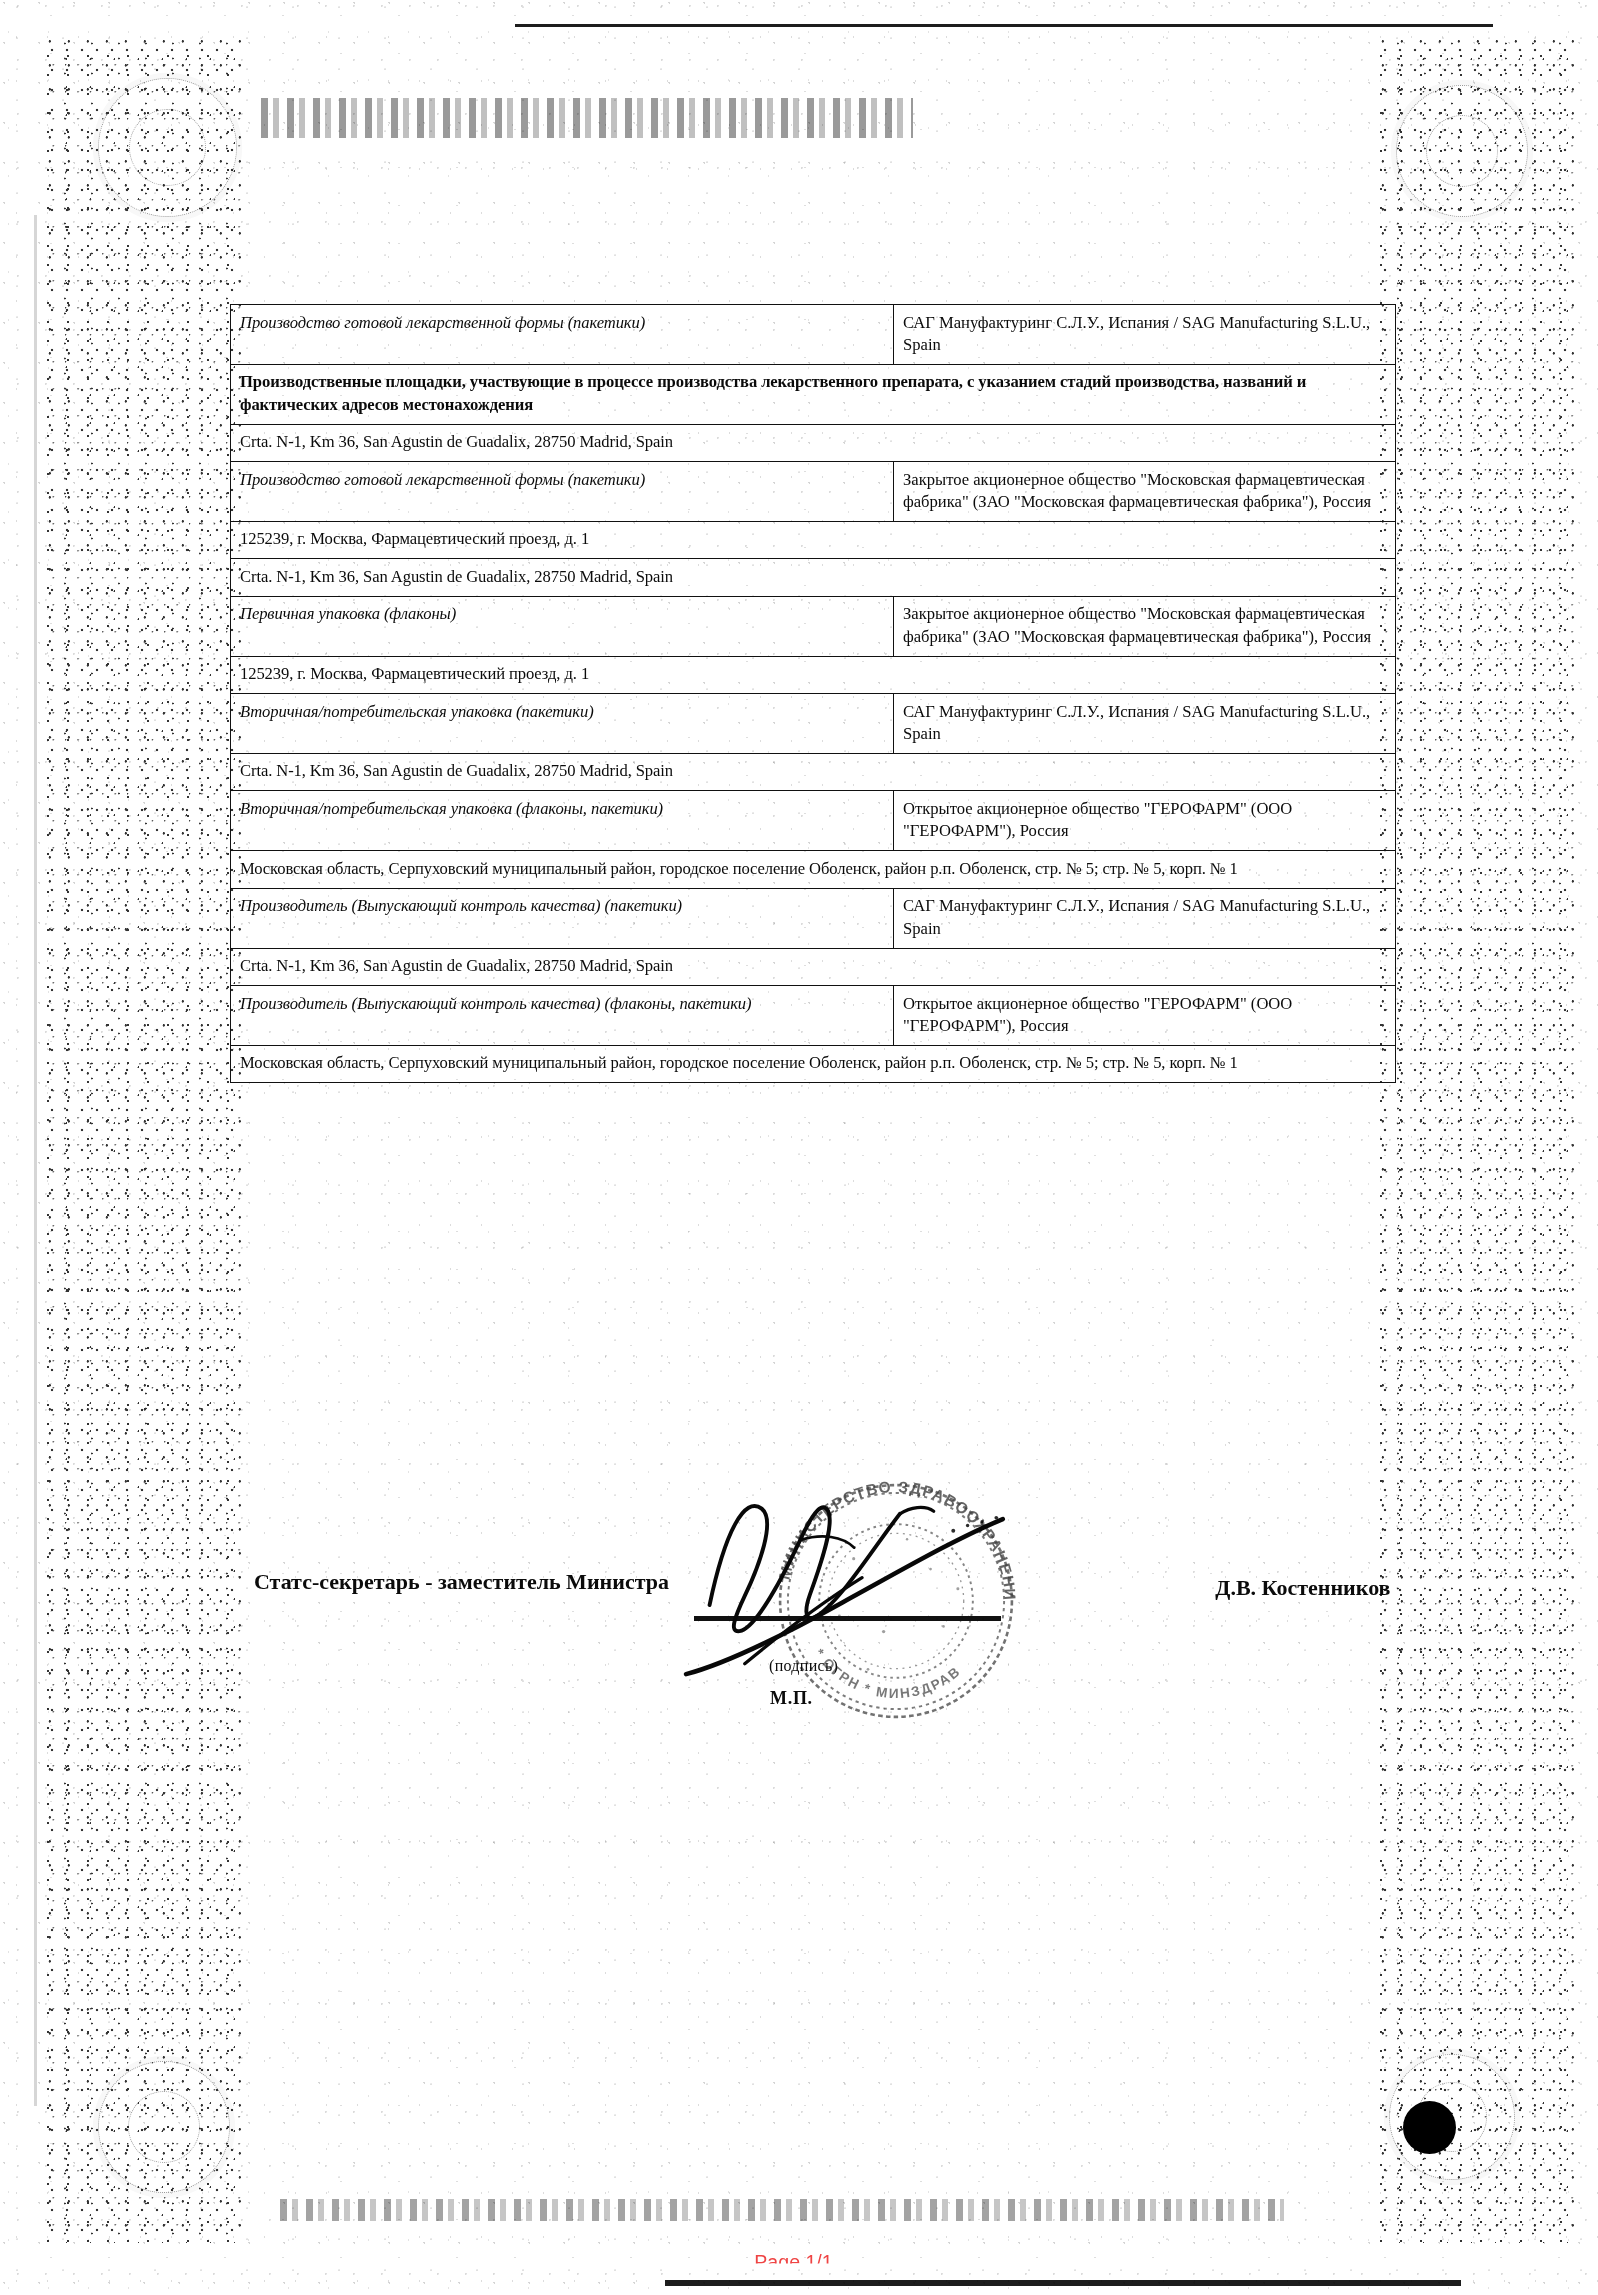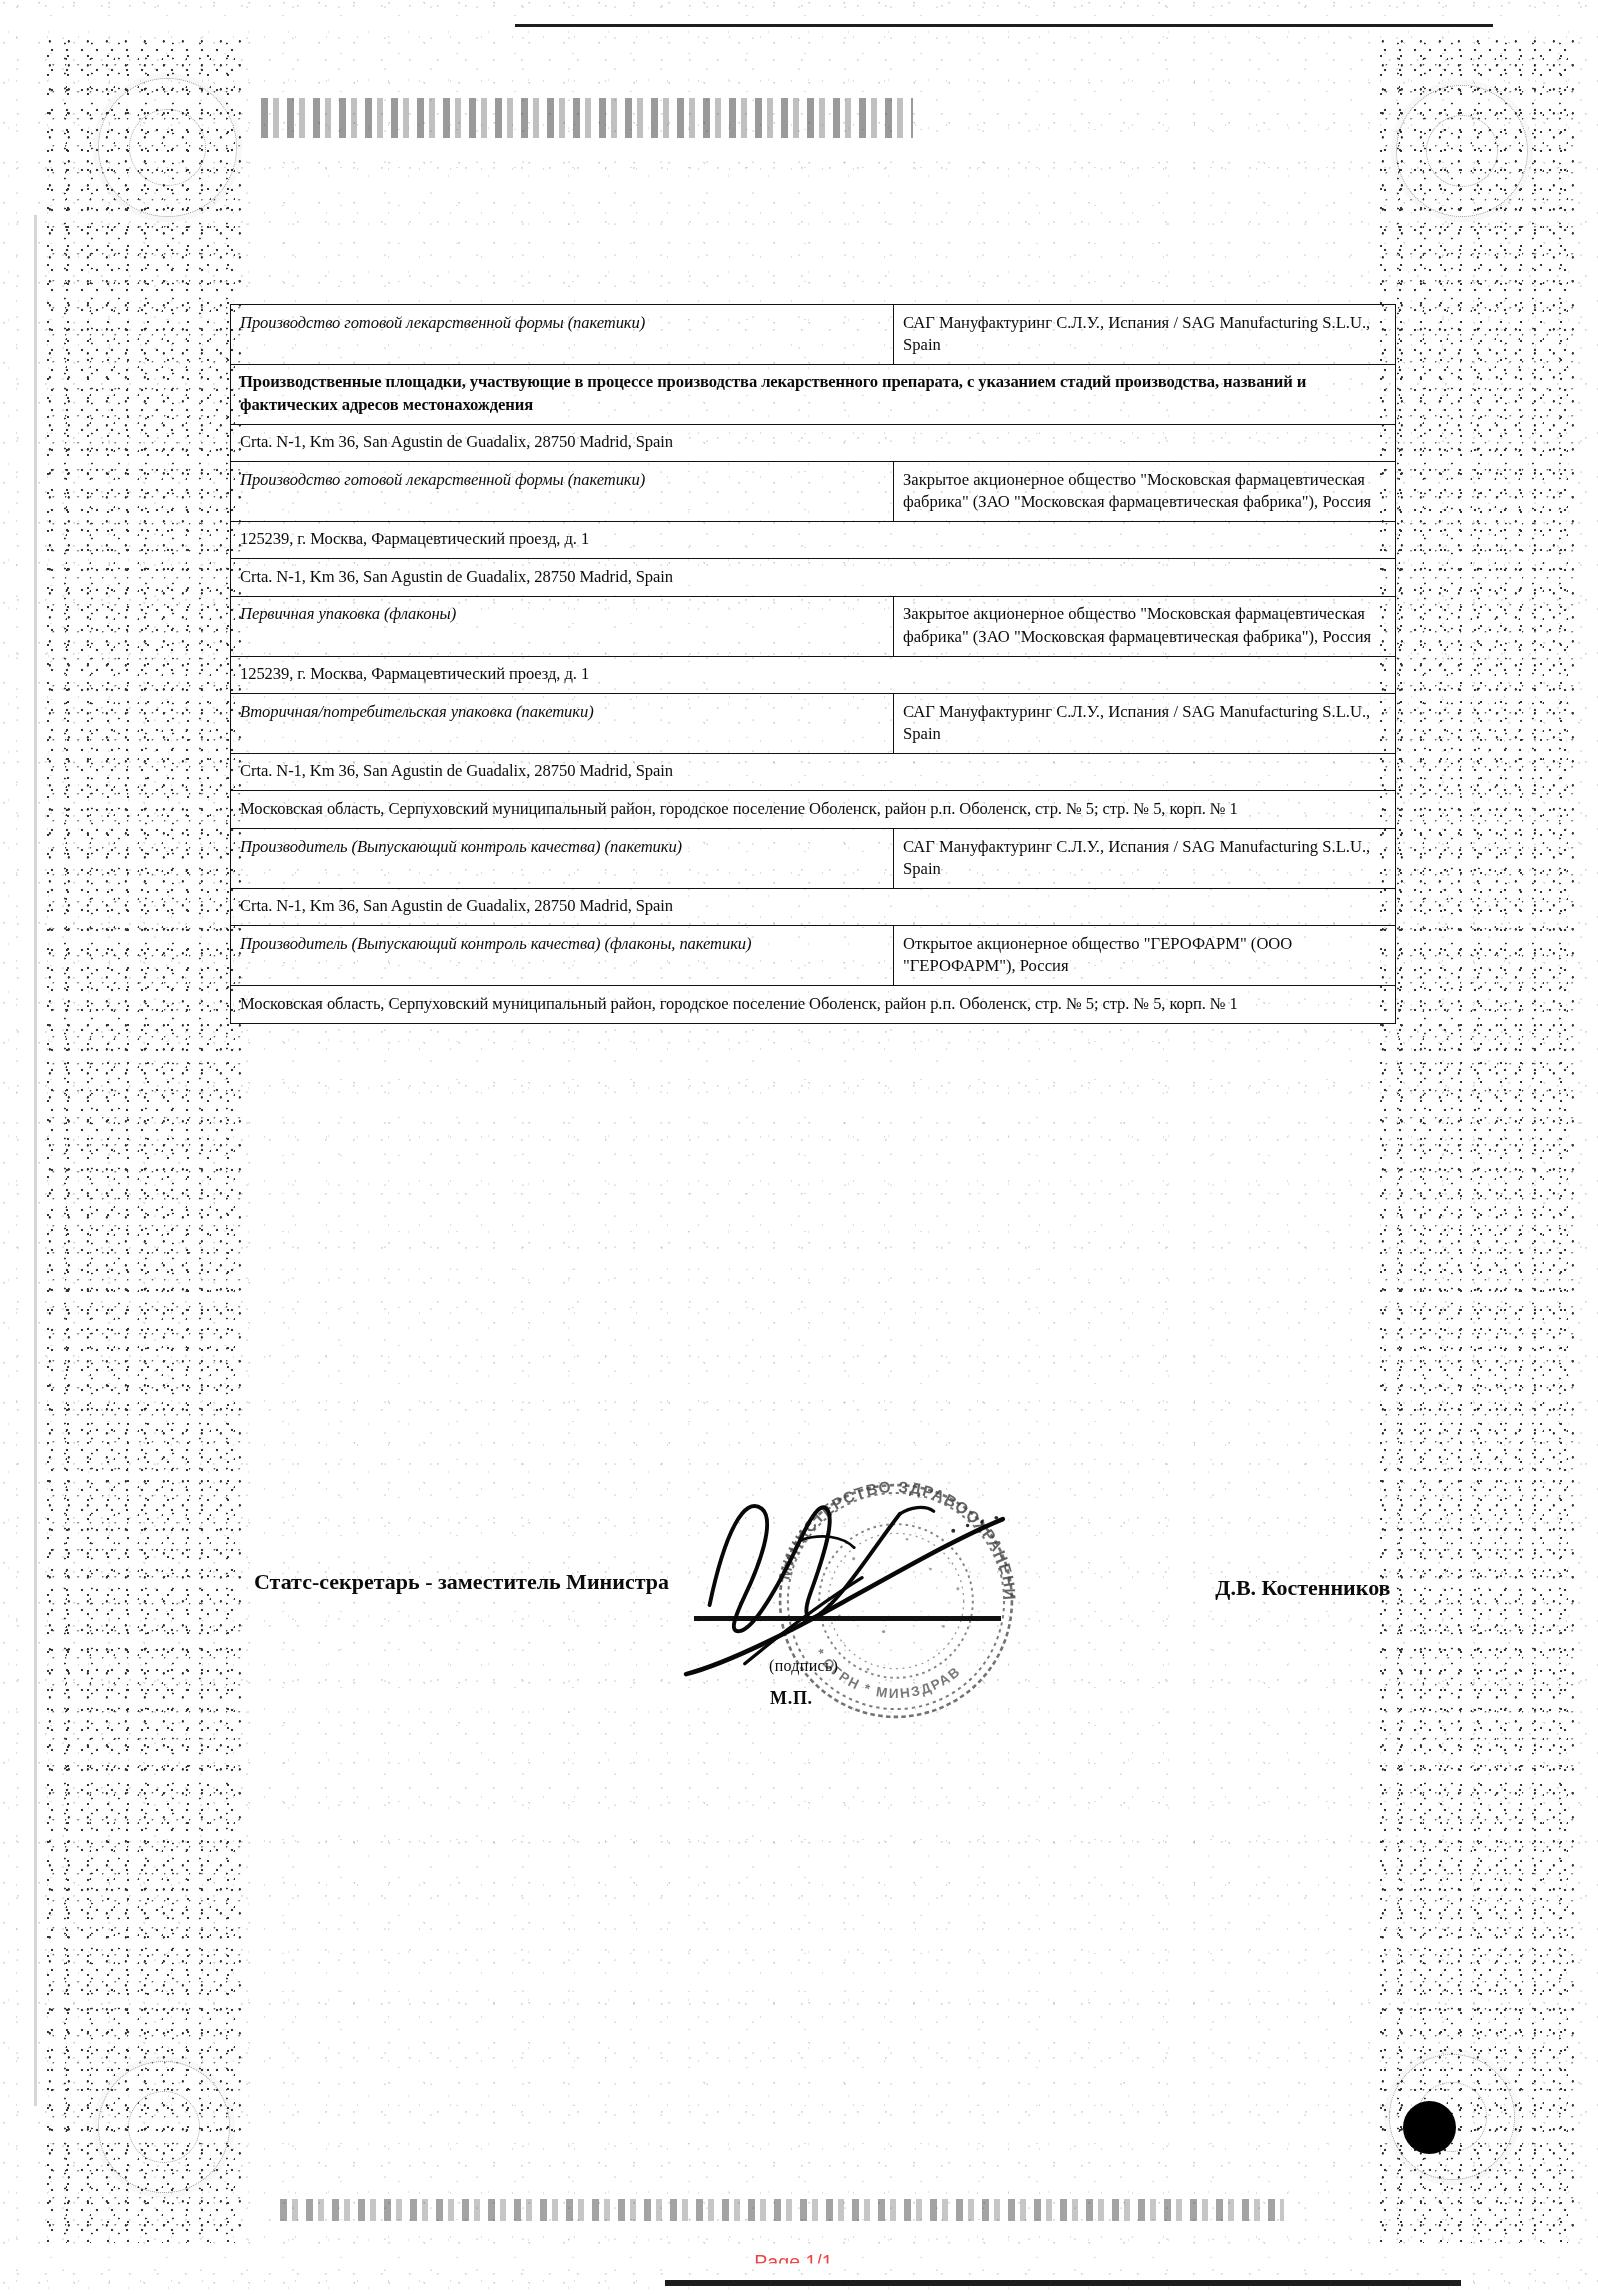--- a/index.html
+++ b/index.html
@@ -303,20 +303,24 @@
       </tr>
 
       <tr>
         <td class="stage-cell">Вторичная/потребительская упаковка (пакетики)</td>
         <td class="site-cell">САГ Мануфактуринг С.Л.У., Испания / SAG Manufacturing S.L.U., Spain</td>
       </tr>
       <tr>
         <td class="addr-cell" colspan="2">Crta. N-1, Km 36, San Agustin de Guadalix, 28750 Madrid, Spain</td>
       </tr>
 
+      <tr>
+        <td class="stage-cell">Вторичная/потребительская упаковка (флаконы, пакетики)</td>
+        <td class="site-cell">Открытое акционерное общество "ГЕРОФАРМ" (ООО "ГЕРОФАРМ"), Россия</td>
+      </tr>
       <tr>
         <td class="addr-cell" colspan="2">Московская область, Серпуховский муниципальный район, городское поселение Оболенск, район р.п. Оболенск, стр. № 5; стр. № 5, корп. № 1</td>
       </tr>
 
       <tr>
         <td class="stage-cell">Производитель (Выпускающий контроль качества) (пакетики)</td>
         <td class="site-cell">САГ Мануфактуринг С.Л.У., Испания / SAG Manufacturing S.L.U., Spain</td>
       </tr>
       <tr>
         <td class="addr-cell" colspan="2">Crta. N-1, Km 36, San Agustin de Guadalix, 28750 Madrid, Spain</td>

